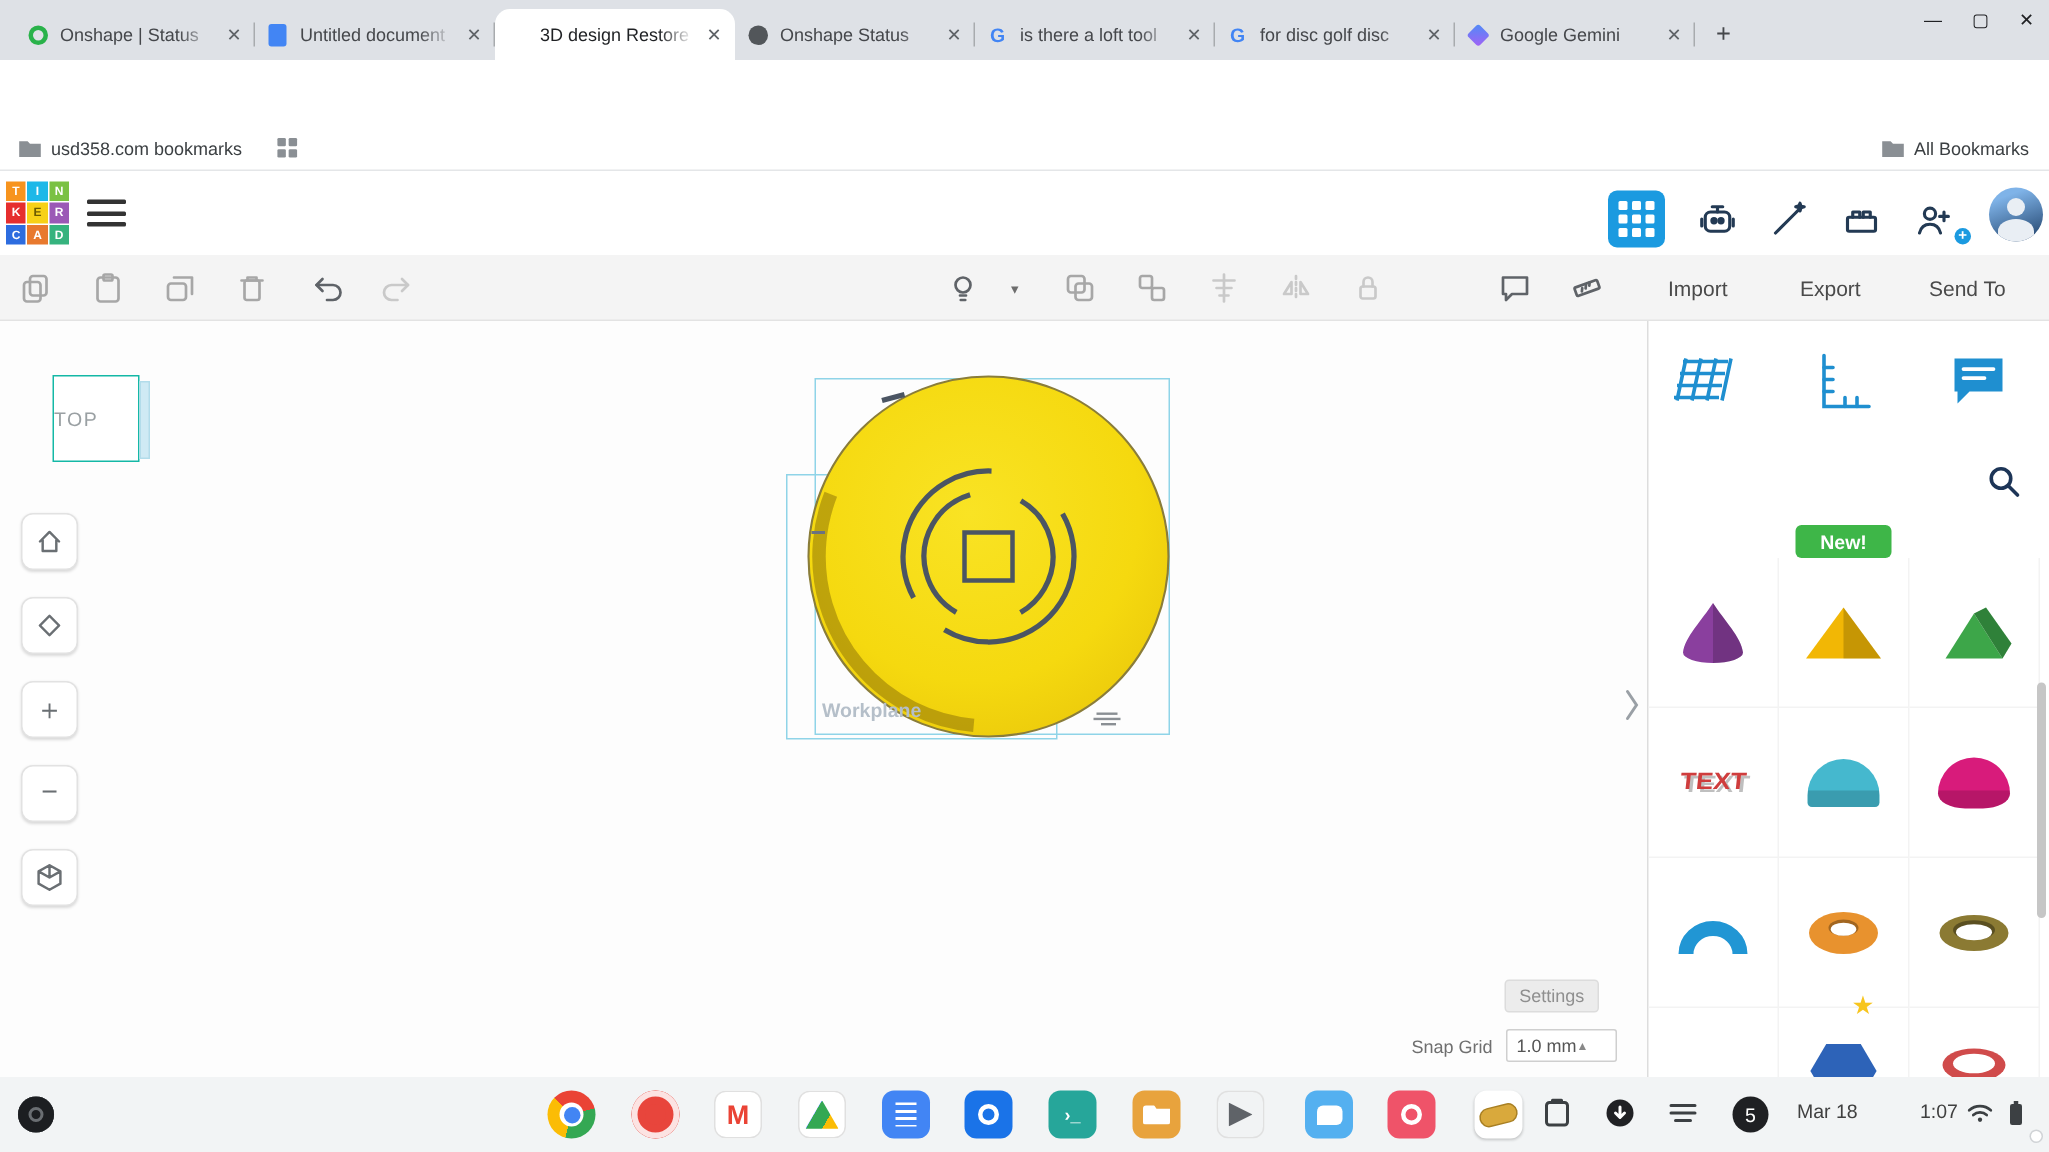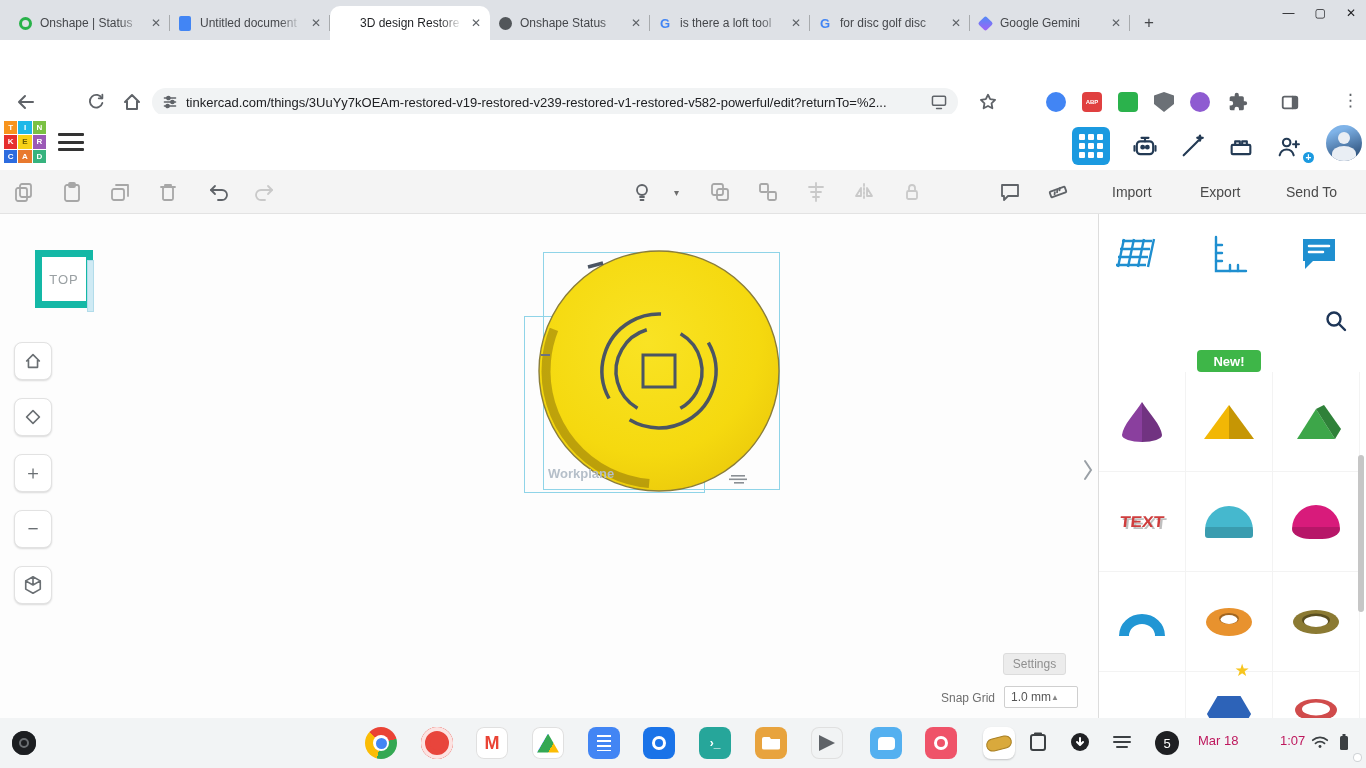--- a/index.html
+++ b/index.html
@@ -68,22 +68,22 @@
   .tbico svg{stroke:#a7a7a7;fill:none;stroke-width:1.8;stroke-linecap:round;stroke-linejoin:round}
   .tbico.dark svg{stroke:#5f6368}
   .tbico.faint svg{stroke:#c9c9c9}
   .caret{position:absolute;top:17px;font-size:10px;color:#6d6d6d}
   .tb-btn{position:absolute;top:10px;height:24px;display:flex;align-items:center;font-size:14px;color:#4a4a4a;padding:0 6px}
 
   
   .main{position:absolute;top:214px;left:0;width:1366px;height:504px;display:flex}
   .canvas{position:relative;width:1098px;height:504px;background:#fdfdfd;overflow:hidden}
 
-  .viewcube{position:absolute;left:35px;top:36px;width:58px;height:58px;background:#fff;border:7px solid #14b8a6;
-            display:flex;align-items:center;justify-content:center;color:#9aa0a3;font-size:13px;letter-spacing:1px}
+  .viewcube{position:absolute;left:35px;top:36px;width:58px;height:58px;background:#fff;border:1px solid #14b8a6;
+            display:flex;align-items:center;justify-content:flex-start;color:#9aa0a3;font-size:13px;letter-spacing:1px}
   .viewcube .side{position:absolute;right:-8px;top:3px;width:7px;height:52px;background:#cfeaf4;border:1px solid #b2dcea}
 
   .ltool{position:absolute;left:14px;width:38px;height:38px;background:#fff;border:1px solid #e2e2e2;border-radius:8px;
          box-shadow:0 1px 2px rgba(0,0,0,.14);display:flex;align-items:center;justify-content:center;color:#6a6f73;font-size:19px}
   .ltool svg{stroke:#6a6f73;fill:none;stroke-width:1.8;stroke-linecap:round;stroke-linejoin:round}
 
   .selrect{position:absolute;border:1px solid var(--selection-blue,#8fd4e8)}
   .workplane-label{position:absolute;left:548px;top:252px;font-size:13px;font-weight:600;color:#b5bfc9}
 
   .disc{position:absolute;left:537px;top:35px;width:244px;height:244px}
@@ -114,21 +114,21 @@
   .halfsphere{width:48px;height:34px;border-radius:24px 24px 18px 18px/24px 24px 10px 10px;position:relative;overflow:hidden}
   .shade{position:absolute;left:0;right:0;bottom:0;height:34%;background:rgba(0,0,0,.15)}
   .hexagon{width:46px;height:40px;clip-path:polygon(25% 5%,75% 5%,98% 50%,75% 95%,25% 95%,2% 50%);position:relative}
   .starbadge{position:absolute;color:#f7c51e;font-size:17px;margin-left:26px;margin-top:-34px}
   .scrollthumb{position:absolute;right:2px;top:241px;width:6px;height:157px;border-radius:3px;background:#c6c6c6}
 
   
   .taskbar{position:absolute;top:718px;left:0;width:1366px;height:50px;background:#f2f4f5}
   .launcher{position:absolute;left:12px;top:13px;width:24px;height:24px;border-radius:50%;background:#1c1e21;box-shadow:inset 0 0 0 7px #1c1e21,inset 0 0 0 9px #6a6e72}
   .tapp{position:absolute;top:9px;width:32px;height:32px;border-radius:8px;display:flex;align-items:center;justify-content:center;color:#fff;font-weight:800}
-  .status-txt{position:absolute;top:15px;font-size:13px;color:#be185d}
+  .status-txt{position:absolute;top:15px;font-size:13px;color:#404040}
   .sico{position:absolute;top:12px;width:24px;height:24px;display:flex;align-items:center;justify-content:center}
   .sico svg{stroke:#3c4043;fill:none;stroke-width:2;stroke-linecap:round;stroke-linejoin:round}
   .badge5{position:absolute;left:1155px;top:13px;width:24px;height:24px;border-radius:50%;background:#1f2023;color:#fff;
           font-size:13px;display:flex;align-items:center;justify-content:center}
 
   
   .chromeball{width:32px;height:32px;border-radius:50%;position:relative;
     background:conic-gradient(from -45deg,#ea4335 0 120deg,#34a853 120deg 240deg,#fbbc05 240deg 360deg)}
   .chromeball::before{content:"";position:absolute;left:8px;top:8px;width:16px;height:16px;border-radius:50%;background:#fff}
   .chromeball::after{content:"";position:absolute;left:10.5px;top:10.5px;width:11px;height:11px;border-radius:50%;background:#4285f4}
@@ -249,20 +249,42 @@
     <div class="abtn" style="left:1278px">
       <svg width="20" height="20" viewBox="0 0 22 22">
           <rect x="3" y="5" width="16" height="13" rx="2"></rect>
           <path d="M14 5v13"></path>
           <rect x="14" y="5" width="5" height="13" fill="#5f6368" stroke="none"></rect>
         </svg>
     </div>
     <div class="kebab" style="left:1342px">⋮</div>
   </div>
 
+  <div class="bookmarks">
+    <div class="bm-item" style="left:12px">
+      <svg width="16" height="14" viewBox="0 0 20 16" style="fill:#8a8f94">
+          <path d="M1 2h7l2 2h9v11H1z"></path>
+        </svg>
+      <span>usd358.com bookmarks</span>
+    </div>
+    <div class="bm-item" style="left:184px">
+      <svg width="15" height="15" viewBox="0 0 16 16" style="fill:#8a8f94">
+          <rect x="1" y="1" width="6" height="6" rx="1"></rect>
+          <rect x="9" y="1" width="6" height="6" rx="1"></rect>
+          <rect x="1" y="9" width="6" height="6" rx="1"></rect>
+          <rect x="9" y="9" width="6" height="6" rx="1"></rect>
+        </svg>
+    </div>
+    <div class="bm-item" style="left:1254px">
+      <svg width="16" height="14" viewBox="0 0 20 16" style="fill:#8a8f94">
+          <path d="M1 2h7l2 2h9v11H1z"></path>
+        </svg>
+      <span>All Bookmarks</span>
+    </div>
+  </div>
 
   <div class="appheader">
     <div class="logo">
       <span style="background:#f7941e">T</span>
       <span style="background:#1db8e8">I</span>
       <span style="background:#7ac143">N</span>
       <span style="background:#e62e2e">K</span>
       <span style="background:#f7d117;color:#6b5b00">E</span>
       <span style="background:#9b59b6">R</span>
       <span style="background:#2d6cdf">C</span>

